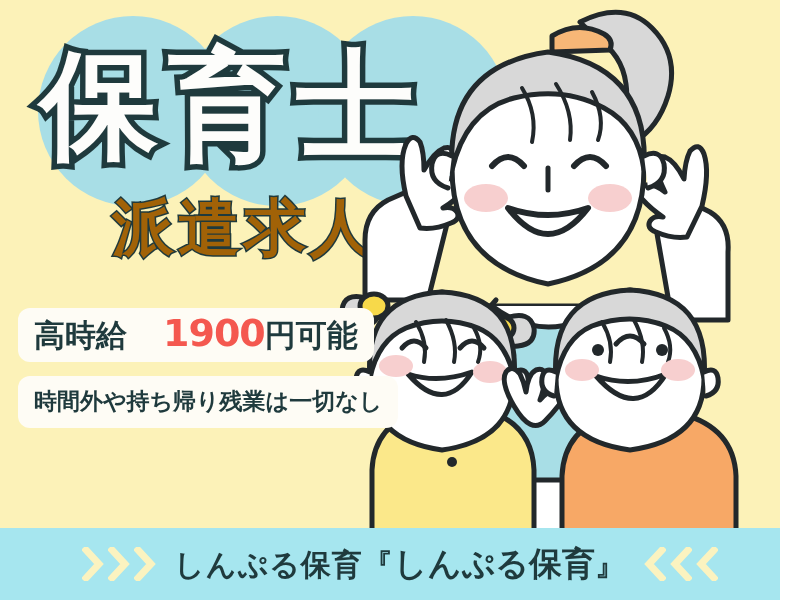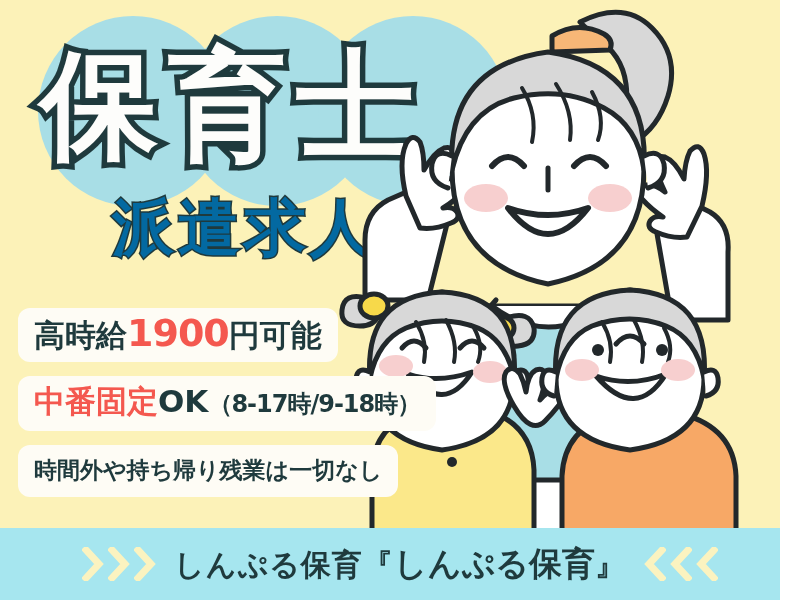--- a/index.html
+++ b/index.html
@@ -40,21 +40,21 @@
     paint-order:stroke fill;
     white-space:nowrap;
   }
 
   .sub-title {
     position:absolute; left:112px; top:192px;
     font-size:62px;
     line-height:72px;
     letter-spacing:4px;
     font-weight:900;
-    color:#0369a1;
+    color:#a16207;
     -webkit-text-stroke:3px #1f3a3d;
     paint-order:stroke fill;
     white-space:nowrap;
   }
 
   
   .features {
     position:absolute; left:18px; top:308px;
     display:flex; flex-direction:column; gap:14px;
     z-index:5;
@@ -72,20 +72,21 @@
     font-size:31px;
     line-height:40px;
     font-weight:900;
     color:#1f3a3d;
     letter-spacing:0px;
   }
   .pill-text .accent { color:#f4584f; }
   .pill-text .num {
     font-size:38px;
     letter-spacing:-1px;
+    margin-left:36px;
   }
   .pill-text .paren {
     font-size:24px;
     letter-spacing:-1px;
   }
   .pill-3 .pill-text { font-size:23px; }
 
   
   .ribbon {
     position:absolute; left:0; bottom:0;
@@ -239,23 +240,20 @@
 
   <div class="main-title">保育士</div>
   <div class="sub-title">派遣求人</div>
 
   <div class="features">
 
     <div class="pill pill-1">
       <span class="pill-text"><span>高時給</span><span class="accent num">1900</span><span>円可能</span></span>
     </div>
 
-    <div class="pill pill-2">
-      <span class="pill-text"><span class="accent">中番固定</span><span>OK</span><span class="paren">（8-17時/9-18時）</span></span>
-    </div>
 
     <div class="pill pill-3">
       <span class="pill-text">時間外や持ち帰り残業は一切なし</span>
     </div>
 
   </div>
 
   <div class="ribbon">
 
     <span class="chev-group">

